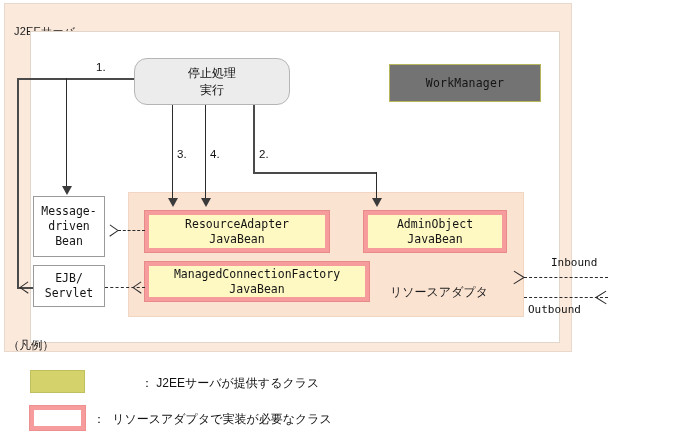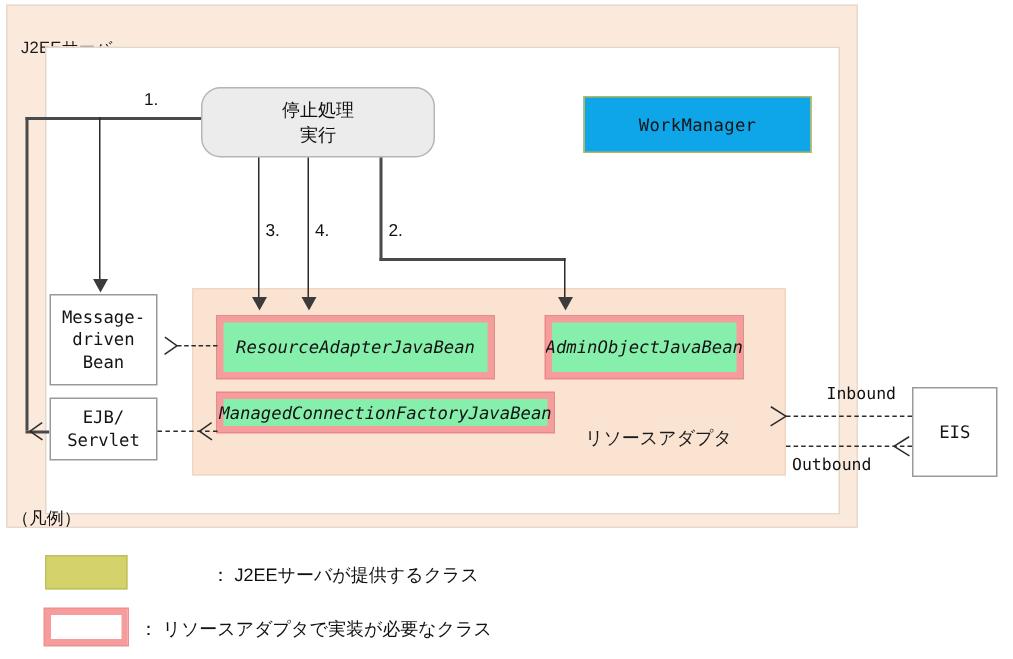--- a/index.html
+++ b/index.html
@@ -52,45 +52,44 @@
     border:1px solid #b5b5b5;
     border-radius:13px;
     display:flex;align-items:center;justify-content:center;
     flex-direction:column;
     font-size:12px;color:#111;line-height:17px;
     text-align:center;
   }
 
   
   .green-box{
-    background:#0ea5e9;
+    background:#737373;
     border:1px solid #b8b65a;
     display:flex;align-items:center;justify-content:center;
     font-family:"DejaVu Sans Mono","Liberation Mono",monospace;
     font-size:11.5px;color:#141414;
     letter-spacing:.2px;
   }
   #work-manager{left:389px;top:64px;width:152px;height:38px;}
   #bootstrap-context{left:389px;top:132px;width:152px;height:38px;}
 
   
   .pink-box{
-    background:#86efac;
+    background:#fef9c3;
     border:4px solid #f79c9c;
     outline:1px solid #e98a8a;
     display:flex;align-items:center;justify-content:center;
-    flex-direction:row;
+    flex-direction:column;
     font-family:"DejaVu Sans Mono","Liberation Mono",monospace;
     font-size:11.5px;color:#141414;line-height:15px;
     text-align:center;
-    font-style:italic;
   }
   #resource-adapter{left:145px;top:211px;width:184px;height:41px;}
-  #admin-object{left:364px;top:211px;width:131px;height:41px;}
-  #mcf{left:145px;top:262px;width:224px;height:26px;}
+  #admin-object{left:364px;top:211px;width:142px;height:41px;}
+  #mcf{left:145px;top:262px;width:224px;height:39px;}
 
   
   .plain-box{
     background:#ffffff;
     border:1px solid #9a9a9a;
     display:flex;align-items:center;justify-content:center;
     flex-direction:column;
     font-family:"DejaVu Sans Mono","Liberation Mono",monospace;
     font-size:11.5px;color:#141414;line-height:15px;
     text-align:center;
@@ -141,21 +140,21 @@
     background:#d4d26a;border:1px solid #c2c05e;
   }
   #legend-swatch-pink{
     left:30px;top:406px;width:55px;height:24px;
     background:#ffffff;border:4px solid #f79c9c;outline:1px solid #ee9090;
   }
   .legend-text{
     font-size:12px;color:#111;white-space:nowrap;
   }
   #legend-text-green{left:93px;top:375px;margin-left:48px;}
-  #legend-text-pink{left:93px;top:411px;}
+  #legend-text-pink{left:93px;top:411px;font-family:Liberation Mono, monospace;}
 </style>
 </head>
 <body>
 
 <div id="stage">
 
   <div class="abs" id="j2ee-container"></div>
   <div class="abs" id="j2ee-title">J2EEサーバ</div>
   <div class="abs" id="j2ee-inner"></div>
 
@@ -225,23 +224,20 @@
     <i style="transform:rotate(-35deg);transform-origin:right center;left:-10px;"></i>
     <i style="transform:rotate(35deg);transform-origin:right center;left:-10px;"></i>
   </div>
 
   <div class="abs dash-h" style="left:105px;top:287px;width:40px;"></div>
   <div class="abs chev" style="left:133px;top:287px;">
     <i style="transform:rotate(35deg);transform-origin:left center;"></i>
     <i style="transform:rotate(-35deg);transform-origin:left center;"></i>
   </div>
 
-  <div class="abs plain-box" id="eis">
-    <span>EIS</span>
-  </div>
 
   <div class="abs dash-h" style="left:524px;top:277px;width:84px;"></div>
   <div class="abs chev" style="left:524px;top:277px;">
     <i style="transform:rotate(-32deg);transform-origin:right center;left:-12px;width:12px;"></i>
     <i style="transform:rotate(32deg);transform-origin:right center;left:-12px;width:12px;"></i>
   </div>
   <div class="abs edge-label" style="left:551px;top:256px;">Inbound</div>
 
   <div class="abs dash-h" style="left:524px;top:297px;width:84px;"></div>
   <div class="abs chev" style="left:596px;top:297px;">

